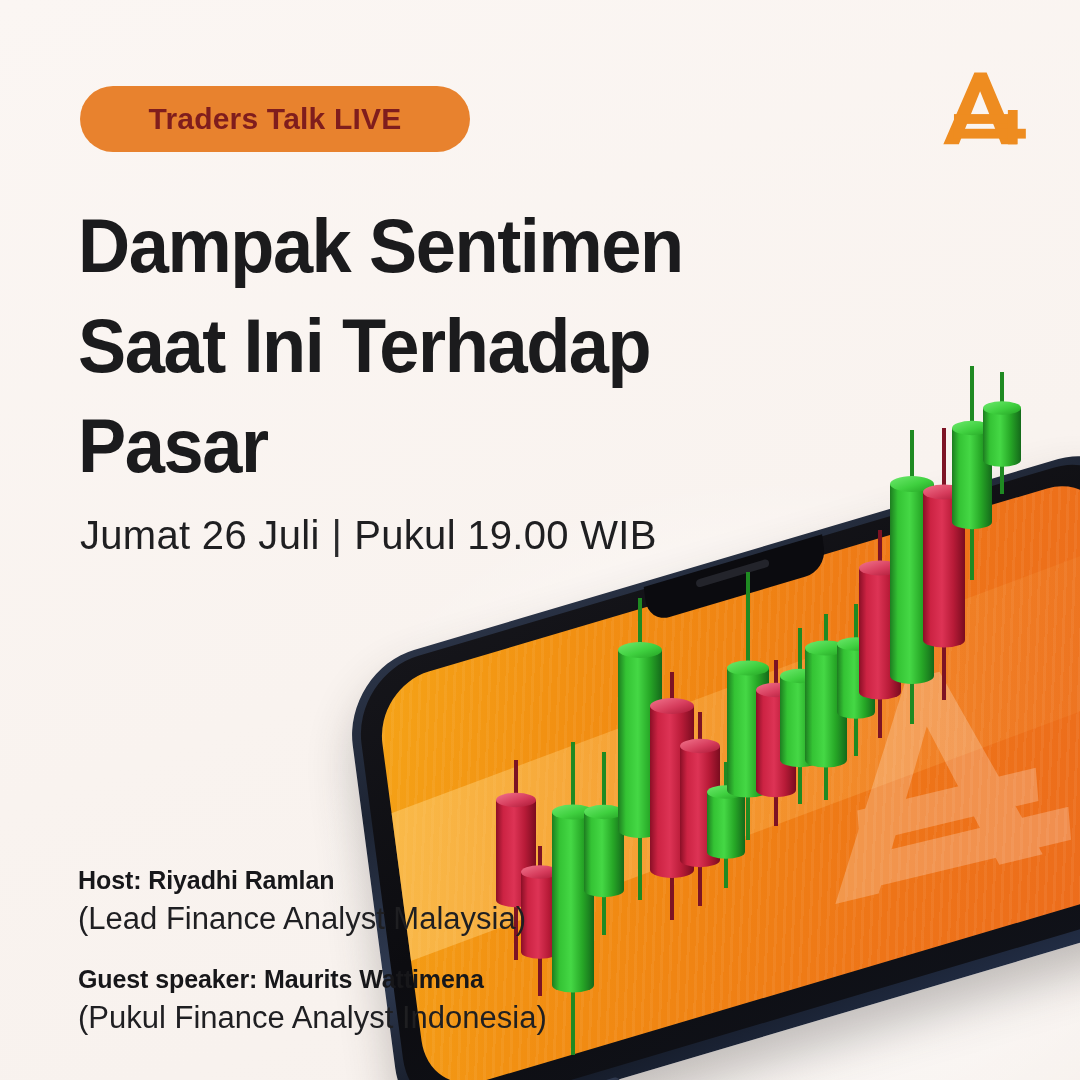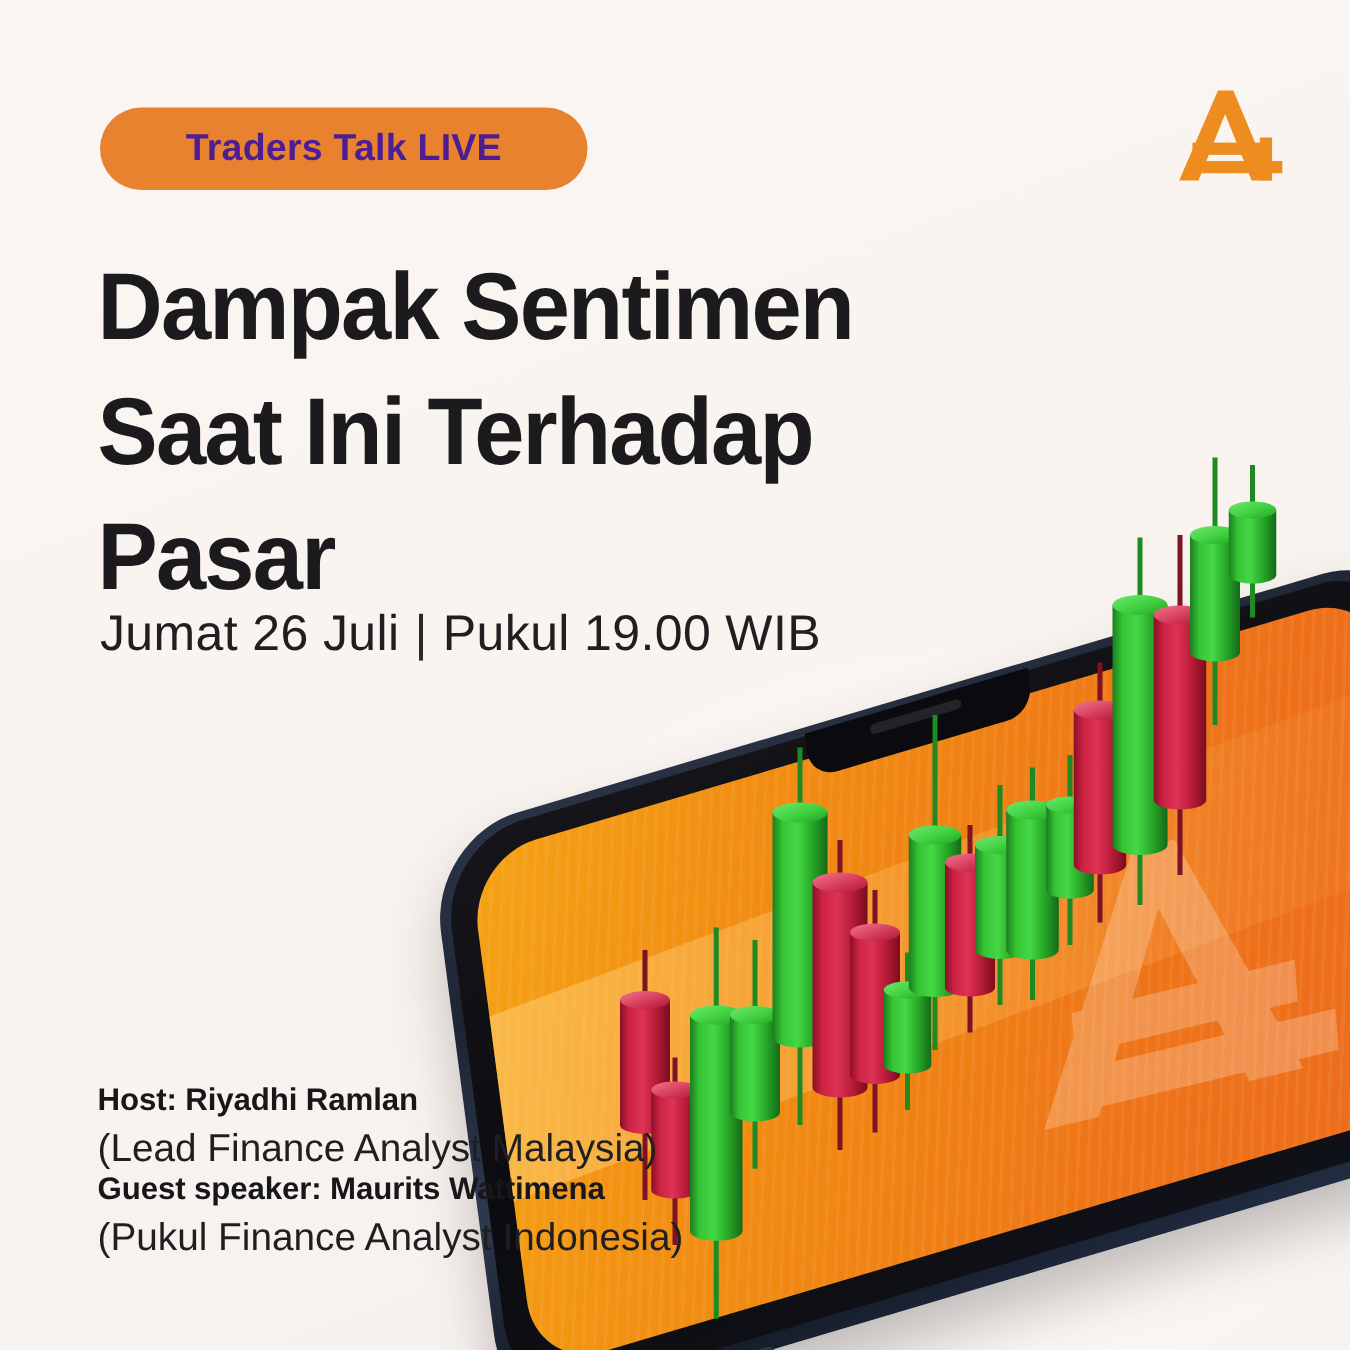--- a/index.html
+++ b/index.html
@@ -30,21 +30,21 @@
   .badge{
     position:absolute;left:80px;top:86px;
     height:66px;min-width:390px;
     display:flex;align-items:center;justify-content:center;
     background:#e8822e;
     border-radius:34px;
     padding:0 34px;
     box-sizing:border-box;
   }
   .badge-label{
-    color:#4c1d95;
+    color:#7f1d1d;
     font-size:30px;
     font-weight:bold;
     letter-spacing:.2px;
     white-space:nowrap;
   }
 
   
   .logo{
     position:absolute;right:46px;top:60px;
     width:98px;height:100px;
@@ -59,37 +59,37 @@
     line-height:100px;
     font-weight:bold;
     letter-spacing:-1.5px;
     transform:scaleX(.95);
     transform-origin:left top;
   }
   .headline div{white-space:nowrap;}
 
   
   .dateline{
-    position:absolute;left:80px;top:485px;
+    position:absolute;left:80px;top:513px;
     color:#1f1f21;
     font-size:40px;
     font-weight:normal;
     letter-spacing:.3px;
     white-space:nowrap;
   }
   .dateline .sep{
     display:inline-block;
     margin:0 12px;
     color:#2a2a2c;
     font-weight:300;
   }
 
   
   .credits{position:absolute;left:78px;top:866px;width:520px;}
-  .credit-block{}
+  .credit-block{margin-bottom:28px;}
   .credit-block:last-child{margin-bottom:1px;}
   .credit-name{
     color:#17171a;
     font-size:25px;
     font-weight:bold;
     letter-spacing:-.1px;
     white-space:nowrap;
     margin-bottom:6px;
   }
   .credit-role{

